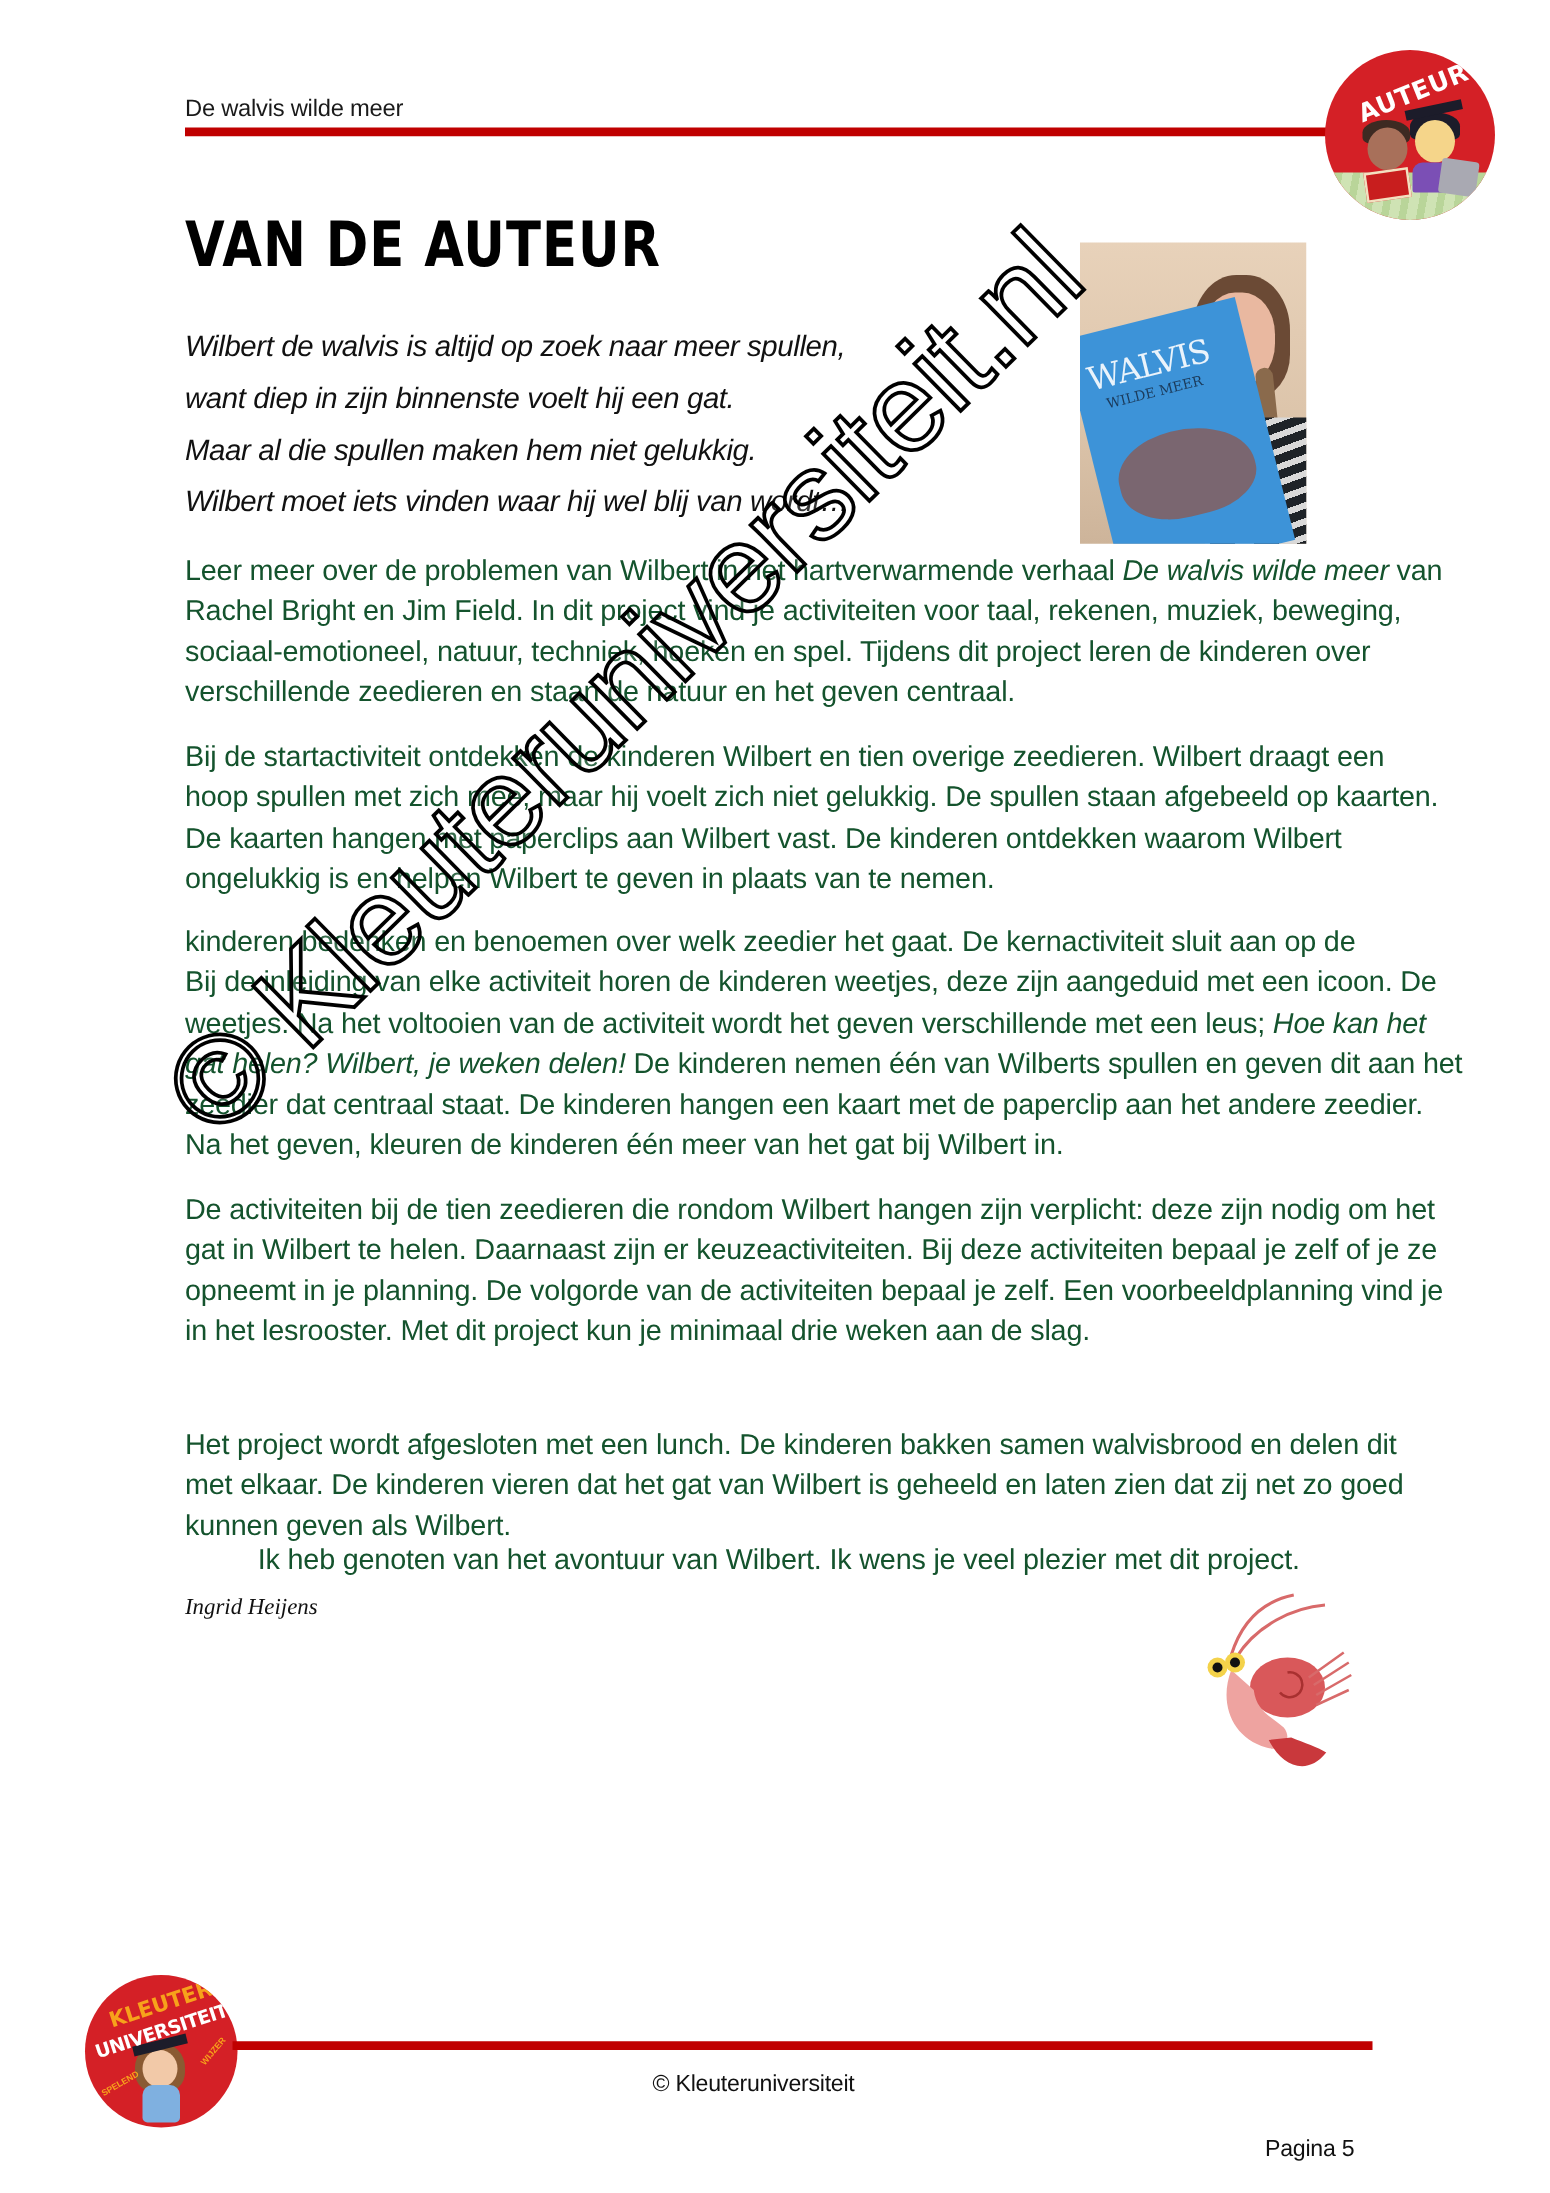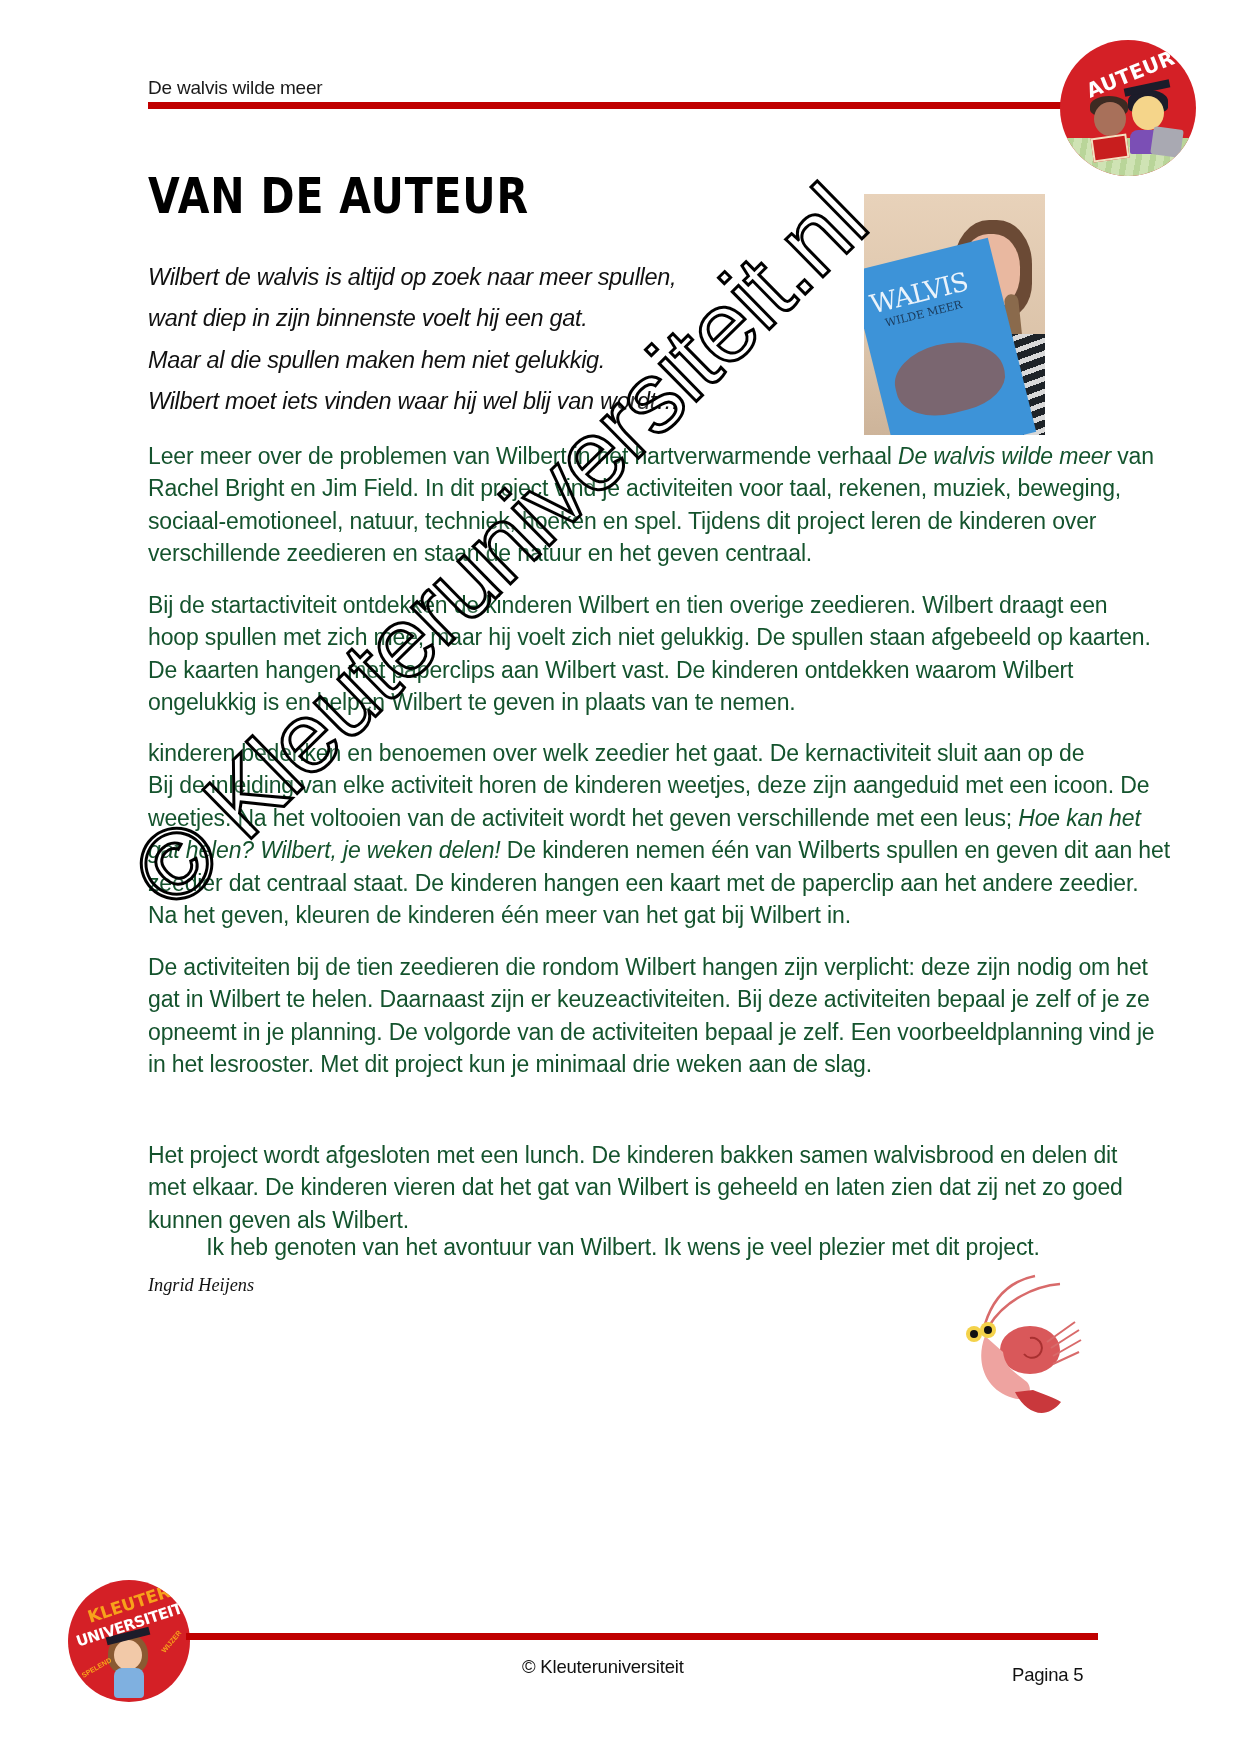--- a/index.html
+++ b/index.html
@@ -81,21 +81,21 @@
     .p5 { top: 1139px; }
     .p6 { top: 1231px; text-align: center; }
     .signature { position: absolute; left: 148px; top: 1270px; font-style: italic; font-size: 18.3px; line-height: 30px; color: #111; font-family: Liberation Serif, serif; }
 
     .shrimp { position: absolute; left: 955px; top: 1272px; width: 130px; height: 160px; }
 
     .footer-rule {
       position: absolute; left: 186px; top: 1633px; width: 912px; height: 7px; background: #c00000;
     }
     .footer-copyright { position: absolute; left: 522px; top: 1656px; font-size: 18.5px; color: #111; letter-spacing: -0.2px; }
-    .footer-page { position: absolute; left: 1012px; top: 1664px; font-size: 18.5px; color: #111; letter-spacing: -0.2px; }
+    .footer-page { position: absolute; left: 1012px; top: 1708px; font-size: 18.5px; color: #111; letter-spacing: -0.2px; }
     .badge-ku { left: 68px; top: 1580px; width: 122px; height: 122px; }
     .ku-top { position: absolute; left: 18px; top: 14px; font-size: 17px; font-weight: bold; color: #f7a21b; transform: rotate(-18deg); font-family: "DejaVu Sans", sans-serif; }
     .ku-mid { position: absolute; left: 6px; top: 36px; font-size: 15px; font-weight: bold; color: #fff; transform: rotate(-18deg); font-family: "DejaVu Sans", sans-serif; letter-spacing: -0.5px; }
     .ku-small1 { position: absolute; left: 12px; top: 84px; font-size: 7px; color: #f7a21b; font-weight: bold; transform: rotate(-30deg); }
     .ku-small2 { position: absolute; left: 90px; top: 58px; font-size: 7px; color: #f7a21b; font-weight: bold; transform: rotate(-50deg); }
     .ku-girl-head { position: absolute; left: 46px; top: 60px; width: 28px; height: 30px; background: #f2c9a8; border-radius: 50%; }
     .ku-girl-hair { position: absolute; left: 40px; top: 54px; width: 40px; height: 40px; background: #8a5a32; border-radius: 50% 50% 40% 40%; z-index: 0; }
     .ku-girl-cap { position: absolute; left: 38px; top: 52px; width: 44px; height: 8px; background: #1c1c2a; transform: rotate(-14deg); }
     .ku-girl-dress { position: absolute; left: 46px; top: 88px; width: 30px; height: 30px; background: #7fb0e0; border-radius: 8px 8px 4px 4px; }
 

